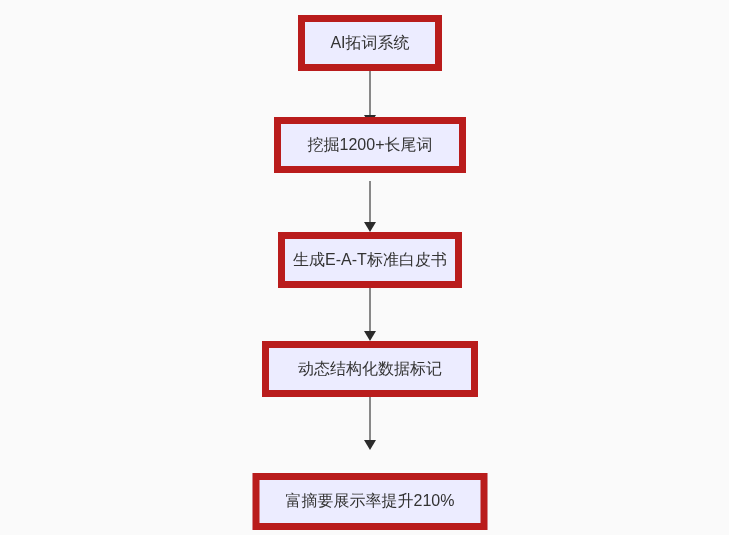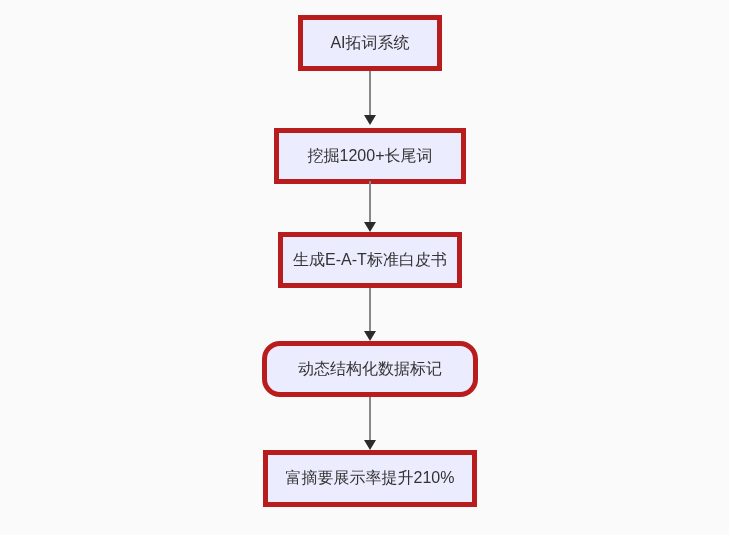--- a/index.html
+++ b/index.html
@@ -16,34 +16,34 @@
     width: 729px;
     height: 535px;
   }
   .node {
     position: absolute;
     left: 370px;
     transform: translateX(-50%);
     box-sizing: border-box;
     height: 56px;
     background: #ECECFF;
-    border: 5px solid #b91c1c;
+    border: 7px solid #b91c1c;
     color: #333333;
     font-size: 16px;
     display: flex;
     align-items: center;
     justify-content: center;
     text-align: center;
     white-space: nowrap;
   }
   .node-0 { top: 15px;  width: 144px; }
-  .node-1 { top: 128px; width: 192px; }
+  .node-1 { top: 117px; width: 192px; }
   .node-2 { top: 232px; width: 184px; }
-  .node-3 { top: 341px; width: 216px; border-radius: 18px; }
-  .node-4 { top: 450px; width: 214px; height: 57px; }
+  .node-3 { top: 341px; width: 216px; }
+  .node-4 { top: 473px; width: 235px; height: 57px; }
 
   .edge {
     position: absolute;
     left: 370px;
     transform: translateX(-50%);
     width: 14px;
   }
   .edge-0 { top: 71px;  height: 54px; }
   .edge-1 { top: 181px; height: 51px; }
   .edge-2 { top: 288px; height: 53px; }

